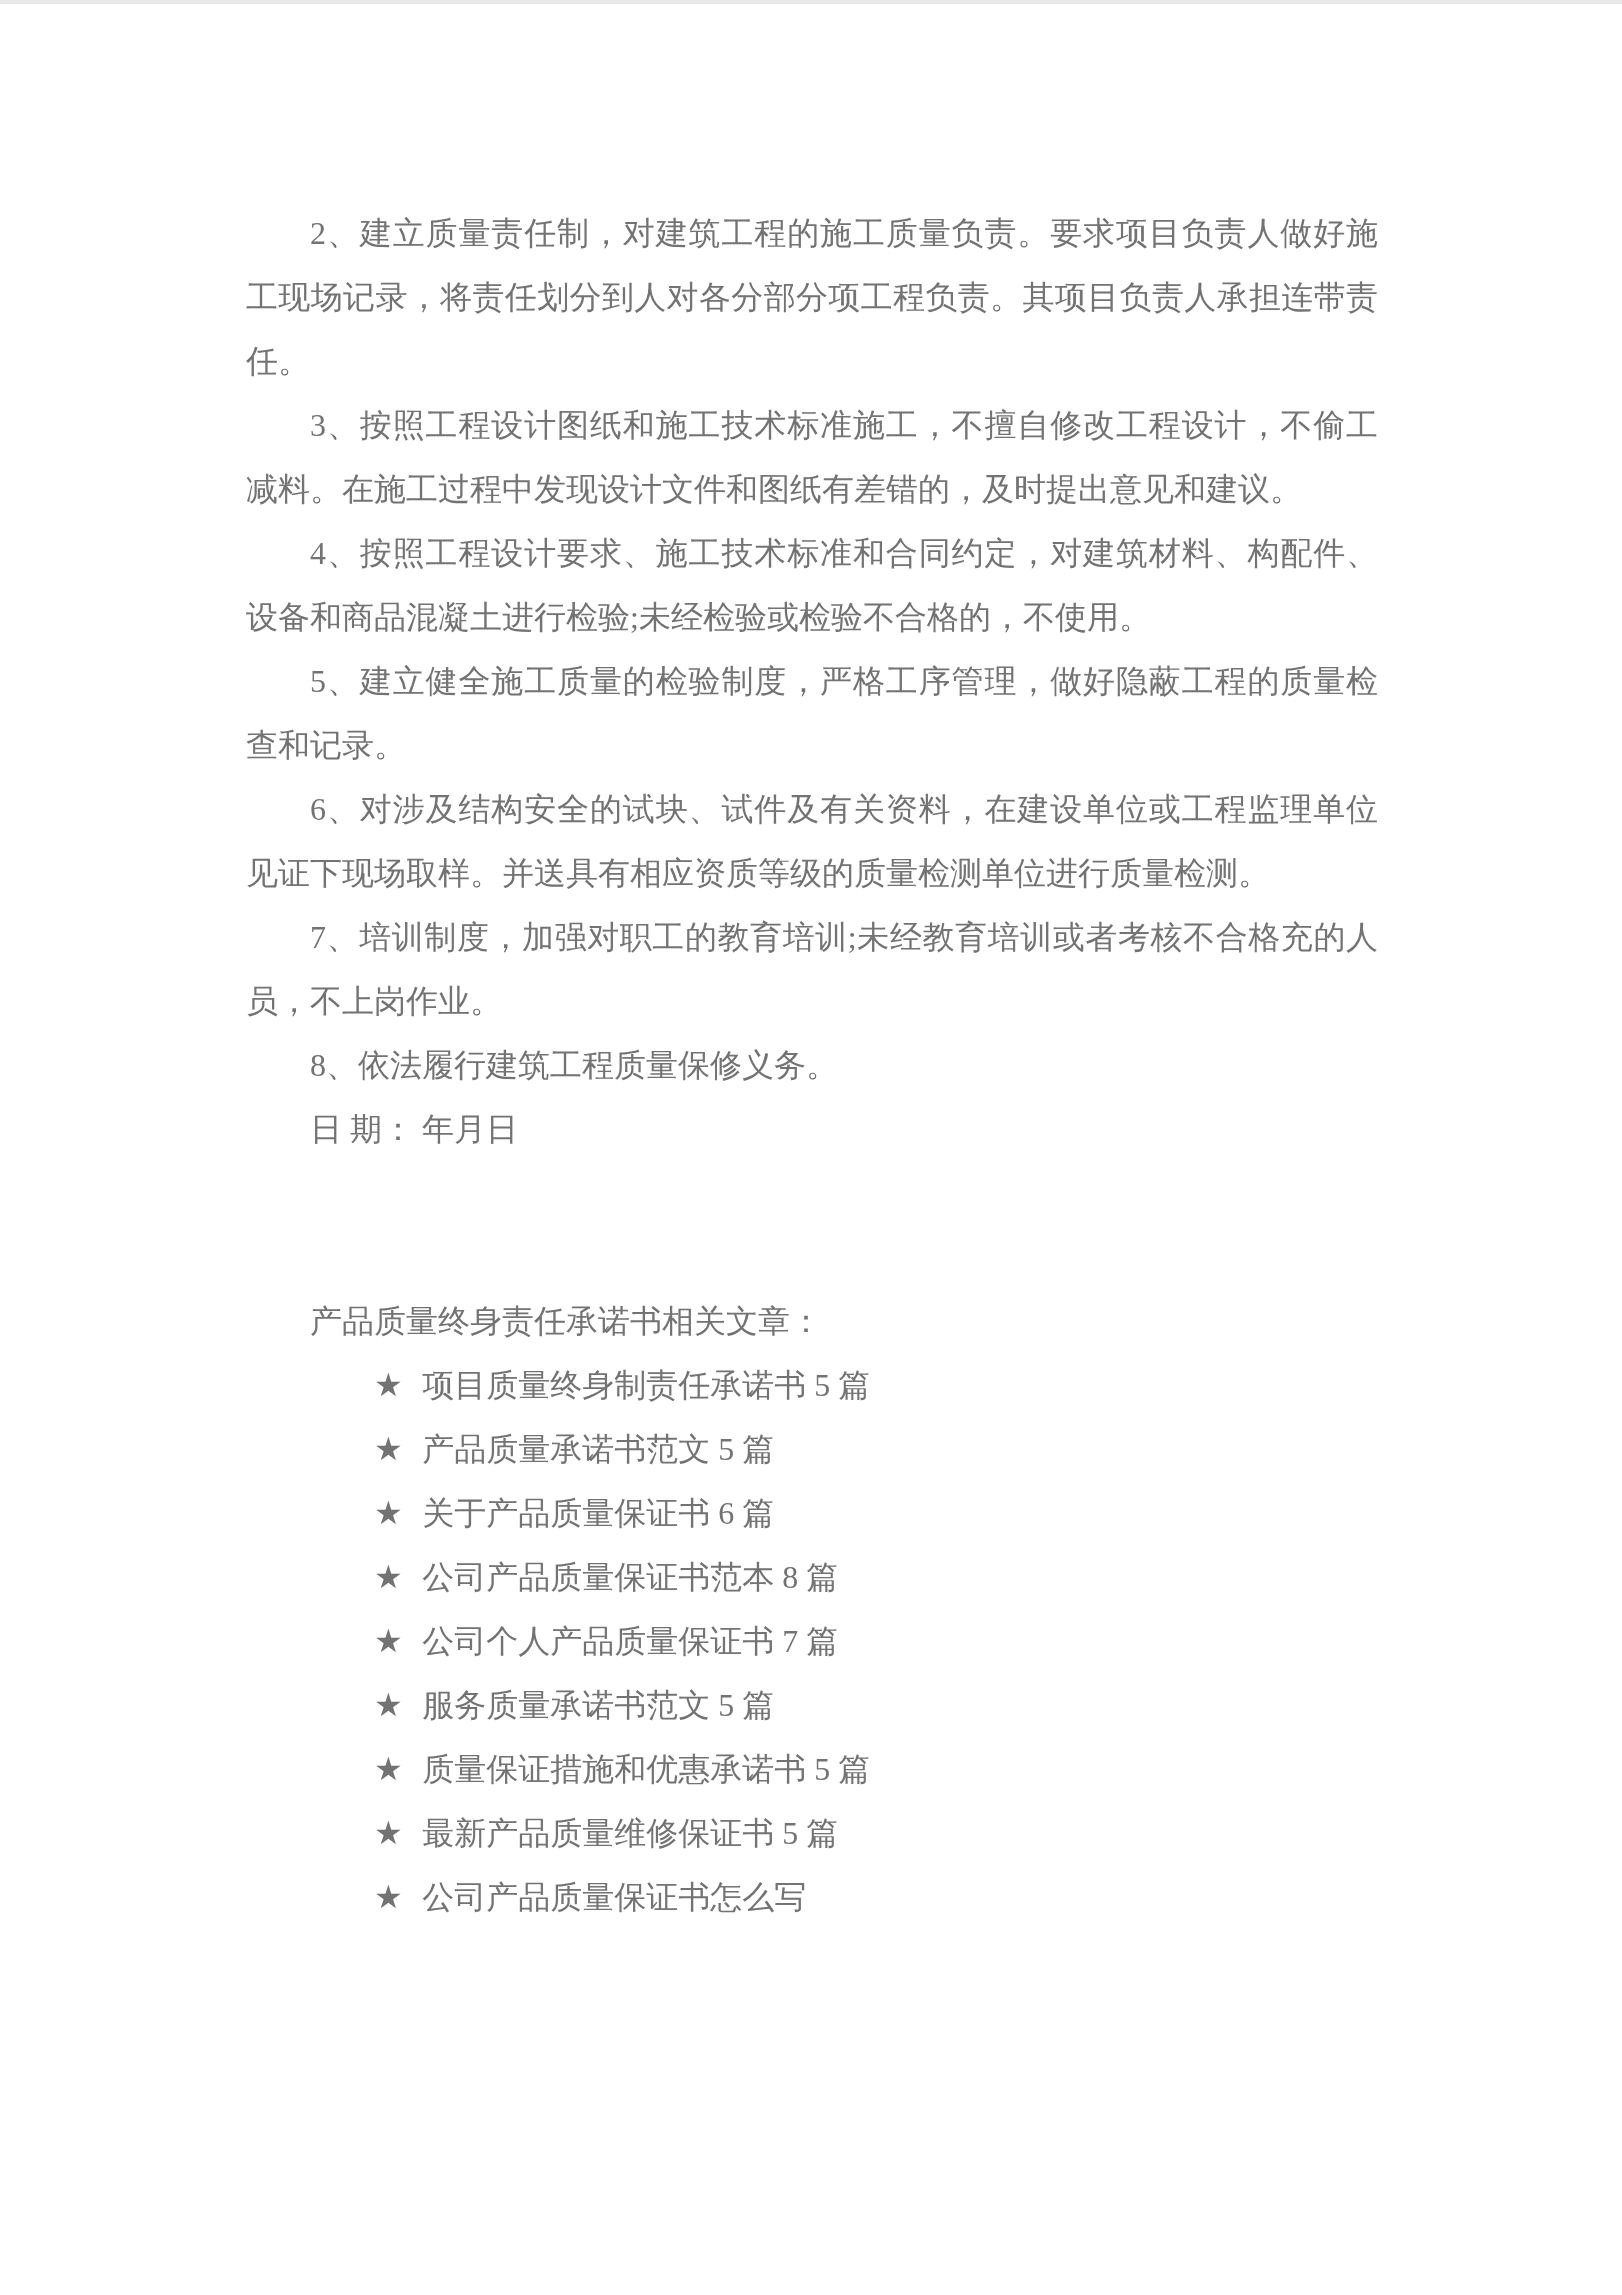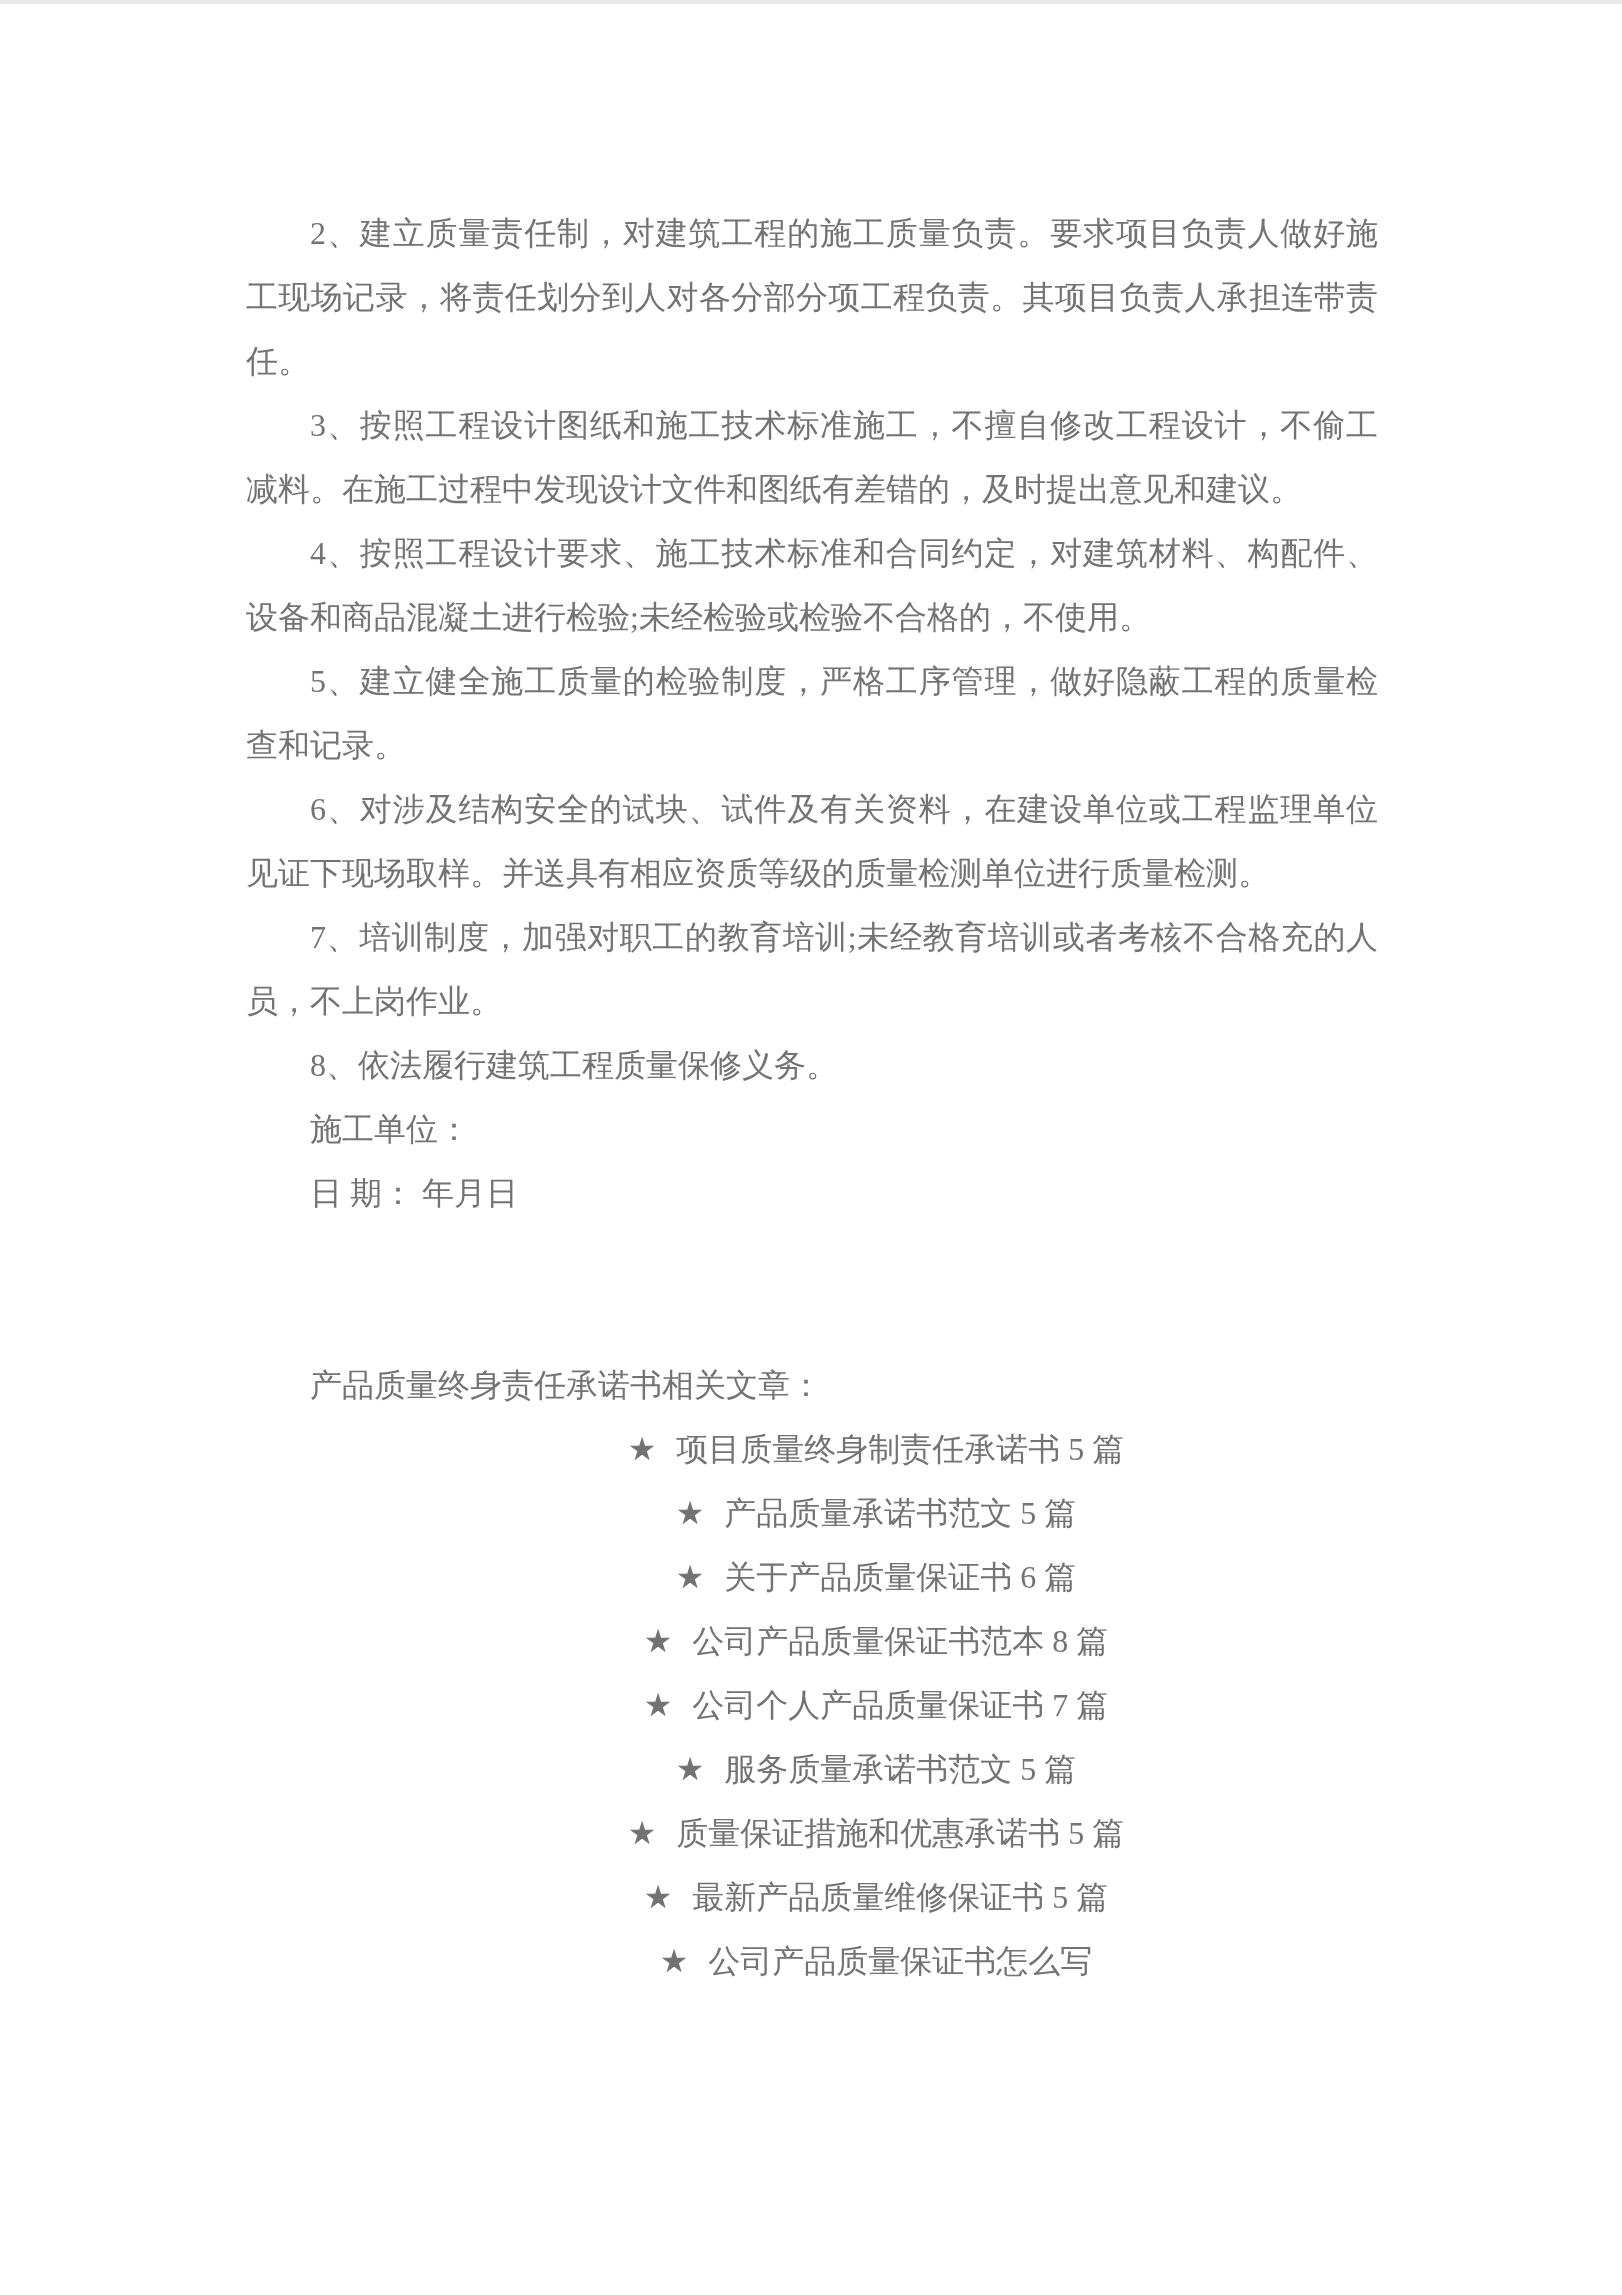--- a/index.html
+++ b/index.html
@@ -28,42 +28,41 @@
     white-space: pre-wrap;
     word-break: break-all;
   }
   .related-heading {
     margin-top: 128px; 
     font-family: Liberation Serif, serif;
   }
   .star-line {
     margin: 0;
     text-indent: 2em;
-    text-align: center;
+    text-align: left;
     white-space: pre-wrap;
   }
   .star-icon {
     display: inline-block;
     margin-right: 19.6px;
     font-family: "DejaVu Sans", "Liberation Sans", sans-serif;
   }
 </style>
 </head>
 <body>
 
 <div class="page">
 
   <p class="para">2、建立质量责任制，对建筑工程的施工质量负责。要求项目负责人做好施工现场记录，将责任划分到人对各分部分项工程负责。其项目负责人承担连带责任。</p>
   <p class="para">3、按照工程设计图纸和施工技术标准施工，不擅自修改工程设计，不偷工减料。在施工过程中发现设计文件和图纸有差错的，及时提出意见和建议。</p>
   <p class="para">4、按照工程设计要求、施工技术标准和合同约定，对建筑材料、构配件、设备和商品混凝土进行检验;未经检验或检验不合格的，不使用。</p>
   <p class="para">5、建立健全施工质量的检验制度，严格工序管理，做好隐蔽工程的质量检查和记录。</p>
   <p class="para">6、对涉及结构安全的试块、试件及有关资料，在建设单位或工程监理单位见证下现场取样。并送具有相应资质等级的质量检测单位进行质量检测。</p>
   <p class="para">7、培训制度，加强对职工的教育培训;未经教育培训或者考核不合格充的人员，不上岗作业。</p>
   <p class="para">8、依法履行建筑工程质量保修义务。</p>
-  <p class="para">施工单位：</p>
   <p class="para">日 期： 年月日</p>
 
   <p class="para related-heading">产品质量终身责任承诺书相关文章：</p>
 
   <p class="star-line"><span class="star-icon">★</span><span>项目质量终身制责任承诺书 5 篇</span></p>
   <p class="star-line"><span class="star-icon">★</span><span>产品质量承诺书范文 5 篇</span></p>
   <p class="star-line"><span class="star-icon">★</span><span>关于产品质量保证书 6 篇</span></p>
   <p class="star-line"><span class="star-icon">★</span><span>公司产品质量保证书范本 8 篇</span></p>
   <p class="star-line"><span class="star-icon">★</span><span>公司个人产品质量保证书 7 篇</span></p>
   <p class="star-line"><span class="star-icon">★</span><span>服务质量承诺书范文 5 篇</span></p>

